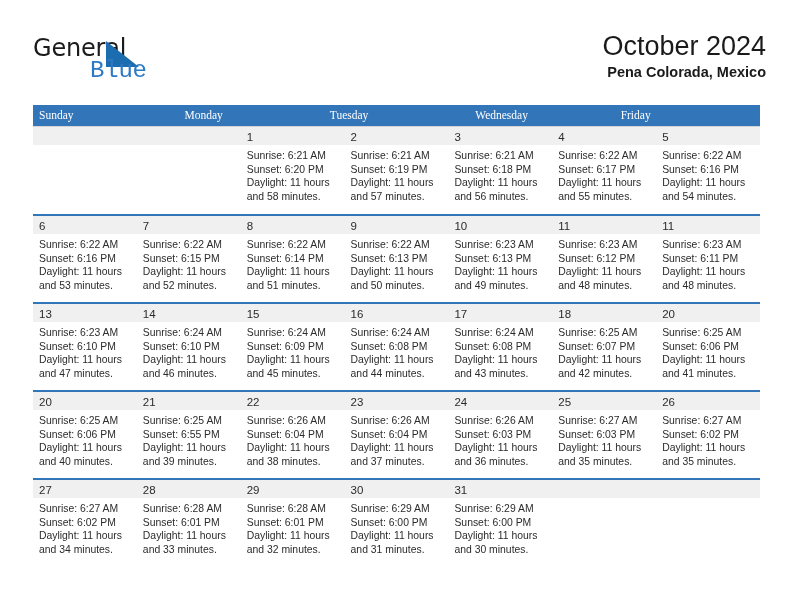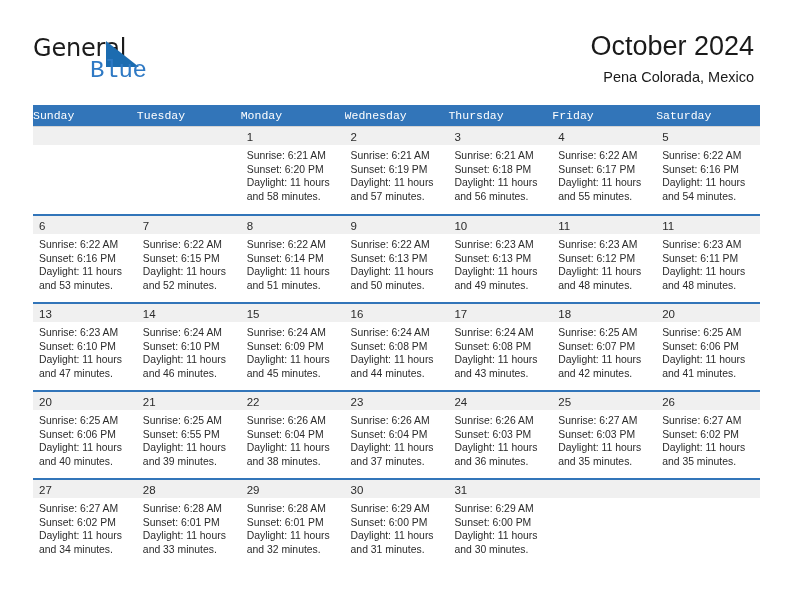--- a/index.html
+++ b/index.html
@@ -60,61 +60,61 @@
     position: absolute;
     left: 73px;
     top: 7px;
     width: 33px;
     height: 26px;
   }
   .brand-flag svg { display: block; }
 
   .title-block {
     position: absolute;
-    right: 38px;
+    right: 26px;
     top: 30px;
     text-align: right;
   }
   .cal-title {
     font-size: 27px;
     line-height: 33px;
     color: #1a1a1a;
     font-family: "Liberation Sans", sans-serif;
     font-weight: 400;
     white-space: nowrap;
   }
   .cal-subtitle {
-    margin-top: 5px;
     font-size: 14.5px;
     line-height: 18px;
     color: #1a1a1a;
     font-family: "Liberation Sans", sans-serif;
-    font-weight: 400;
+    font-weight: 700;
     white-space: nowrap;
   }
 
   
   .calendar {
     position: absolute;
     left: 33px;
     top: 105px;
     width: 727px;
   }
   .dow-row {
     display: flex;
     background: #3275b9;
     height: 21px;
   }
   .dow-cell {
     flex: 1 1 0;
     color: #ffffff;
     font-size: 11.5px;
     line-height: 21px;
-    box-sizing: border-box;
-    font-family: Liberation Mono, monospace;
+    padding-left: 6px;
+    box-sizing: border-box;
+    font-family: Liberation Serif, serif;
     overflow: hidden;
     white-space: nowrap;
   }
 
   .week-row {
     display: flex;
     border-top: 2px solid #3275b9;
     height: 88px;
     box-sizing: border-box;
   }
@@ -172,26 +172,24 @@
     <div class="title-block">
       <div class="cal-title">October 2024</div>
       <div class="cal-subtitle">Pena Colorada, Mexico</div>
     </div>
 
   </div>
 
   <div class="calendar">
     <div class="dow-row" id="dow-row">
         <div class="dow-cell">Sunday</div>
+        <div class="dow-cell">Monday</div>
         <div class="dow-cell">Tuesday</div>
-        <div class="dow-cell">Monday</div>
         <div class="dow-cell">Wednesday</div>
-        <div class="dow-cell">Thursday</div>
         <div class="dow-cell">Friday</div>
-        <div class="dow-cell">Saturday</div>
       </div>
     <div id="weeks-container">
         <div class="week-row">
           <div class="day-cell empty">
             <div class="day-num-band"><span class="day-num"></span></div>
           </div>
           <div class="day-cell empty">
             <div class="day-num-band"><span class="day-num"></span></div>
           </div>
           <div class="day-cell">

